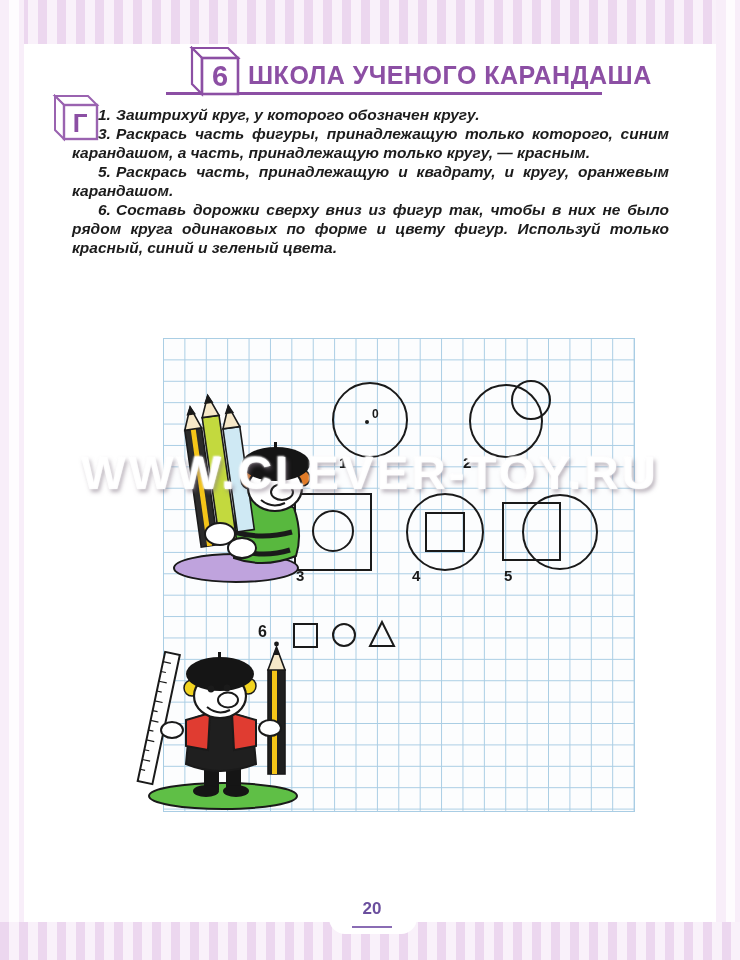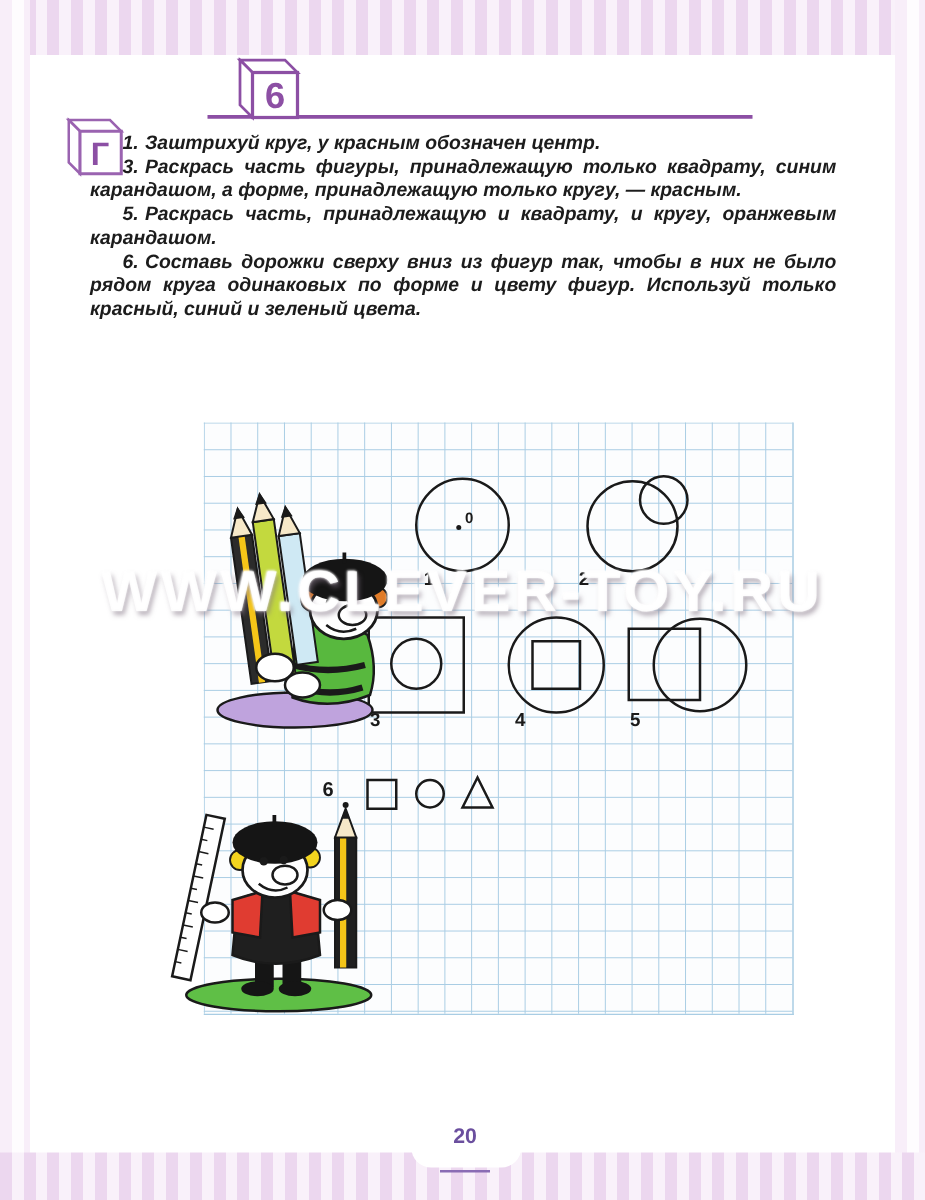--- a/index.html
+++ b/index.html
@@ -51,50 +51,51 @@
              color:rgba(255,255,255,0.88);
              text-shadow:0 0 2px rgba(255,255,255,.95), 2px 3px 4px rgba(125,112,128,.55),
                          -1px -1px 2px rgba(255,255,255,.95);
              transform:scaleX(1.03);pointer-events:none;}
 
   
   .notch{position:absolute;left:329px;top:918px;width:88px;height:16px;background:#ffffff;
          border-radius:0 0 16px 16px;z-index:2;}
   .page-number{position:absolute;left:352px;top:899px;width:40px;text-align:center;z-index:3;
                color:#6b4f9e;font-size:17px;font-weight:bold;
-               border-bottom:2px solid #8a6cb4;padding-bottom:17px;}
+               border-bottom:2px solid #8a6cb4;padding-bottom:7px;}
 </style>
 </head>
 <body>
 
 <div class="sheet">
 
   <div class="band band-top"></div>
   <div class="band band-bottom"></div>
   <div class="col col-left"></div>
   <div class="col col-right"></div>
 
   <div class="title-underline"></div>
   <svg class="cube6" width="58" height="52" viewBox="0 0 58 52">
     <polygon points="16,12 6,2 42,2 52,12" fill="#ffffff" stroke="#8c4fa4" stroke-width="2.2"></polygon>
     <polygon points="16,12 6,2 6,38 16,48" fill="#ffffff" stroke="#8c4fa4" stroke-width="2.2"></polygon>
     <rect x="16" y="12" width="36" height="36" fill="#ffffff" stroke="#8c4fa4" stroke-width="2.6"></rect>
     <text x="34" y="40" text-anchor="middle" font-size="29" font-weight="bold" fill="#8c4fa4">6</text>
   </svg>
+  <div class="page-title">ШКОЛА УЧЕНОГО КАРАНДАША</div>
 
   <svg class="cubeG" width="52" height="50" viewBox="0 0 52 50">
     <polygon points="14,11 5,2 38,2 47,11" fill="#ffffff" stroke="#9a63b0" stroke-width="2"></polygon>
     <polygon points="14,11 5,2 5,36 14,45" fill="#ffffff" stroke="#9a63b0" stroke-width="2"></polygon>
     <rect x="14" y="11" width="33" height="34" fill="#ffffff" stroke="#9a63b0" stroke-width="2.4"></rect>
     <text x="30" y="38" text-anchor="middle" font-size="26" font-weight="bold" fill="#8c4fa4">Г</text>
   </svg>
 
   <div class="instructions">
-    <p><span class="num">1.</span><span class="it">Заштрихуй круг, у красным обозначен центр.</span><span class="reg"></span></p>
-    <p><span class="num">3.</span><span class="it">Раскрась часть фигуры, принадлежащую только квадрату, синим карандашом, а форме, принадлежащую только кругу, — красным.</span><span class="reg"></span></p>
+    <p><span class="num">1.</span><span class="it">Заштрихуй круг, у которого обозначен кругу.</span><span class="reg"></span></p>
+    <p><span class="num">3.</span><span class="it">Раскрась часть фигуры, принадлежащую только которого, синим карандашом, а часть, принадлежащую только кругу, — красным.</span><span class="reg"></span></p>
     <p><span class="num">5.</span><span class="it">Раскрась часть, принадлежащую и квадрату, и кругу, оранжевым карандашом.</span><span class="reg"></span></p>
     <p><span class="num">6.</span><span class="it">Составь дорожки сверху вниз из фигур так, чтобы в них не было рядом круга одинаковых по форме и цвету фигур. Используй только красный, синий и зеленый цвета.</span><span class="reg"></span></p>
   </div>
 
   <div class="grid"></div>
 
   <svg class="figures" width="471" height="473" viewBox="0 0 471 473">
     <g fill="none" stroke="#1a1a1a" stroke-width="2">
 
       <circle cx="207" cy="82" r="37"></circle>

